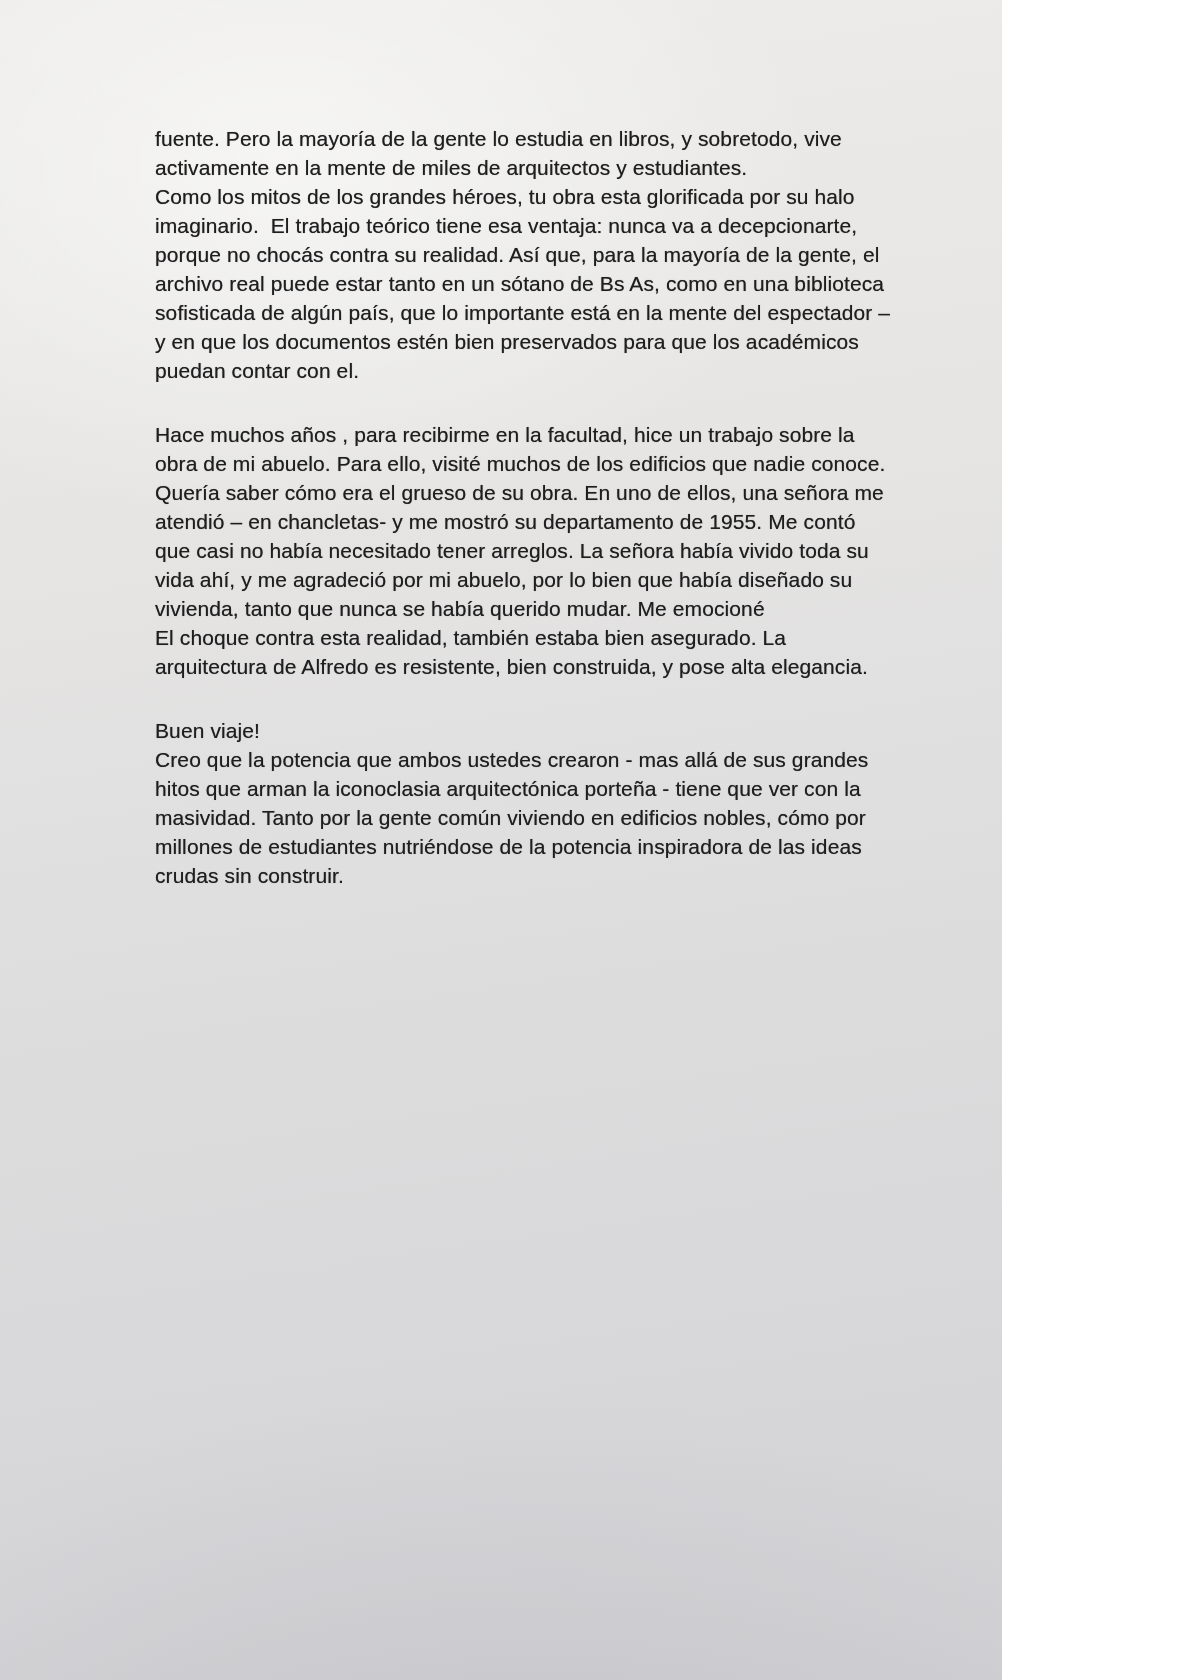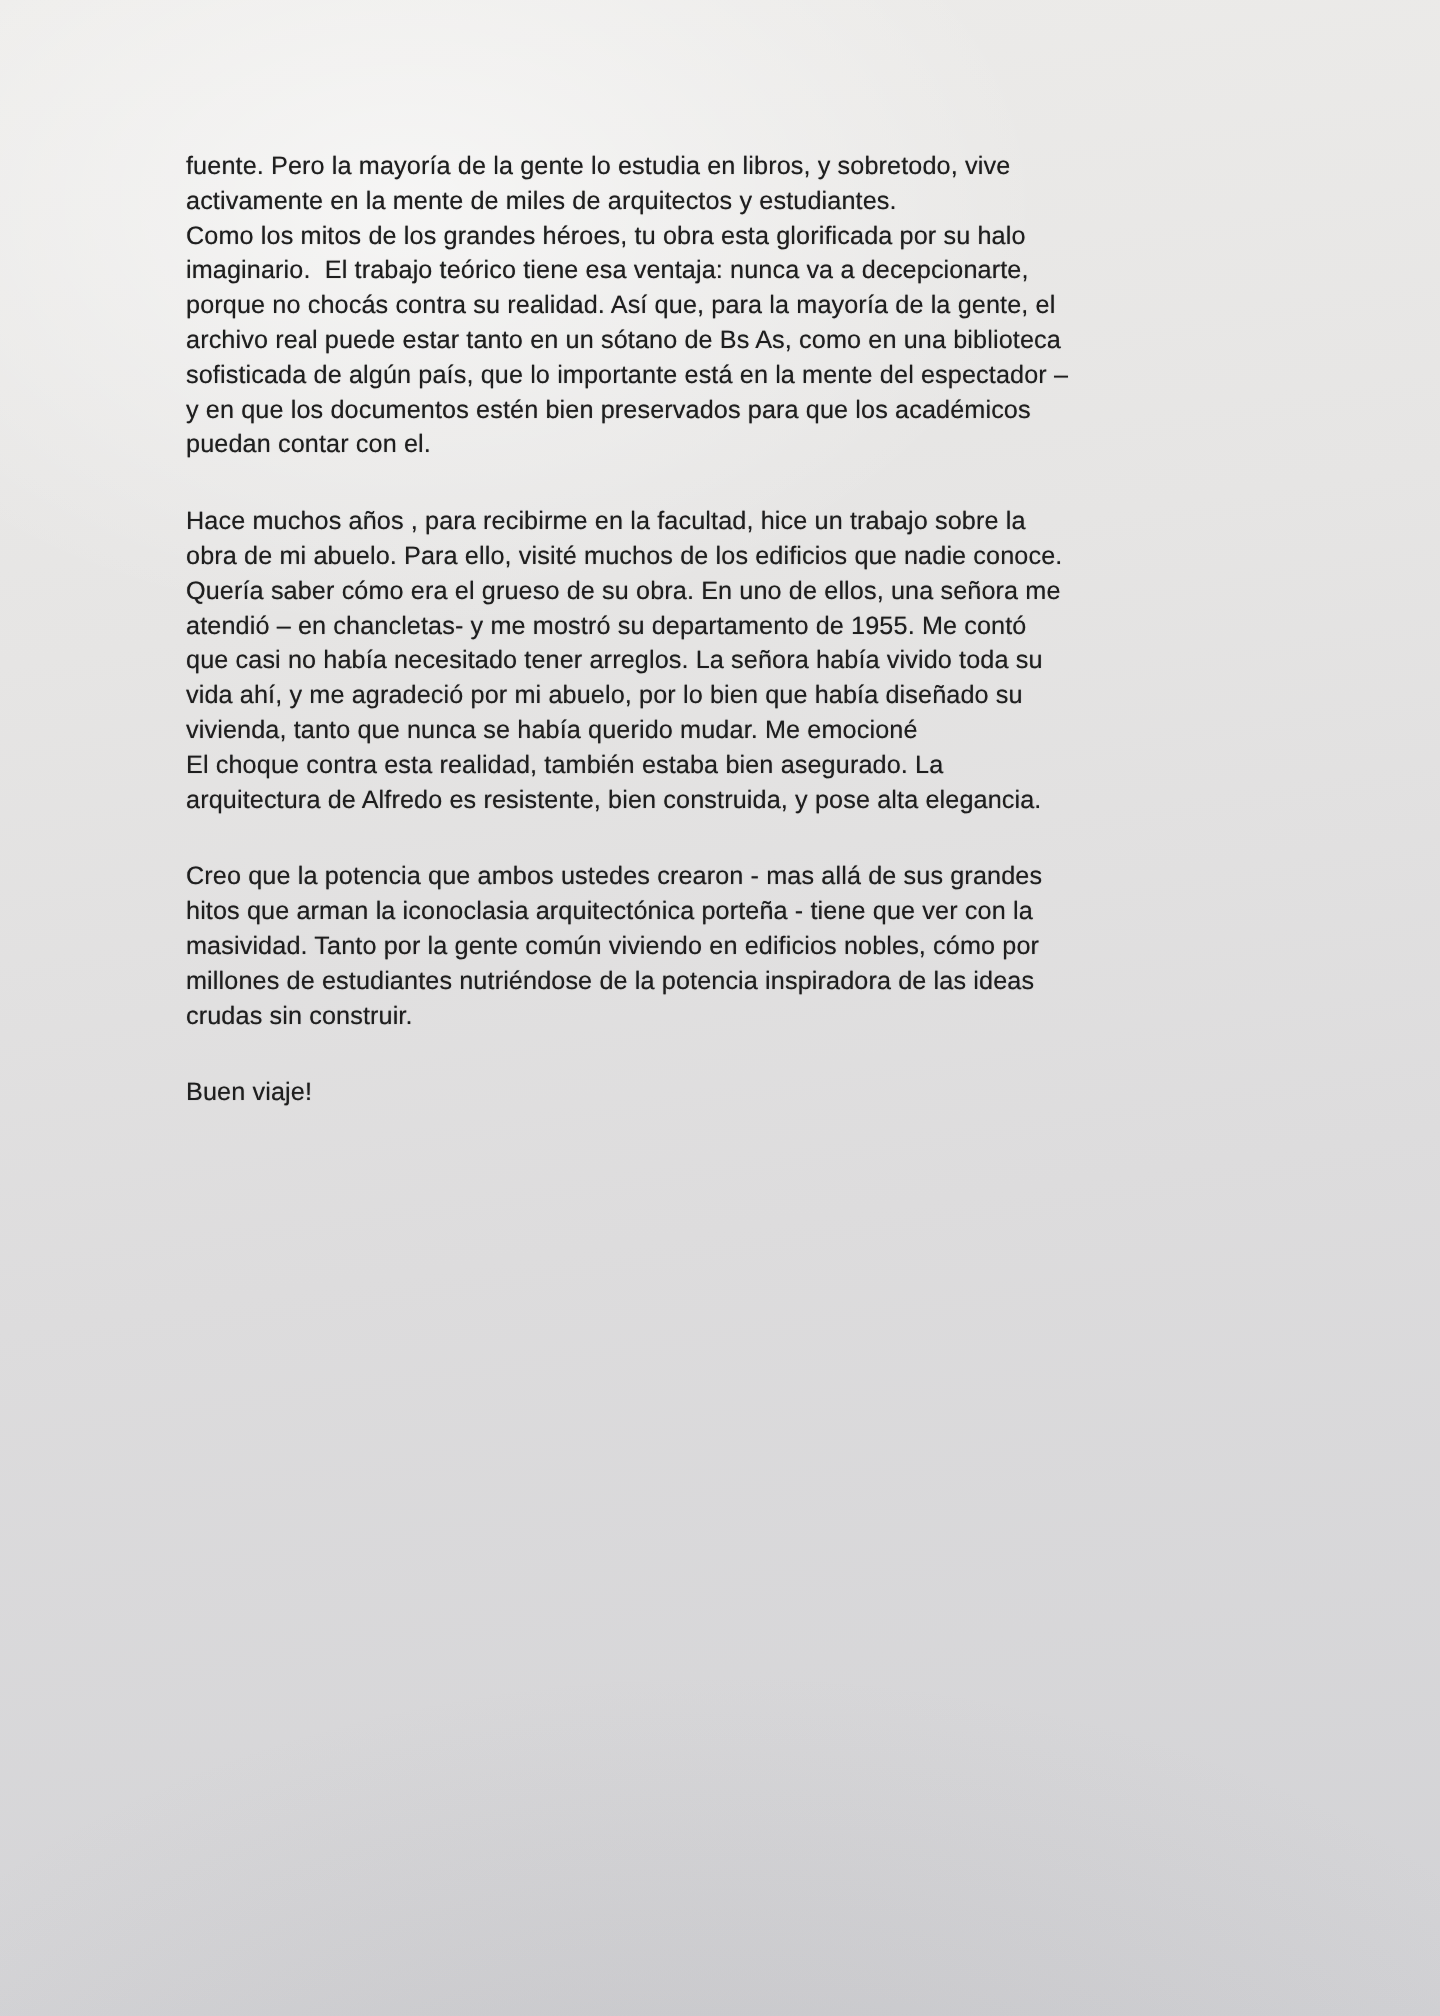--- a/index.html
+++ b/index.html
@@ -7,21 +7,21 @@
     padding: 0;
   }
   body {
     width: 1200px;
     height: 1680px;
     overflow: hidden;
     font-family: "Liberation Sans", "DejaVu Sans", sans-serif;
   }
   .page {
     position: relative;
-    width: 1200px;
+    width: 1002px;
     height: 1680px;
     
     background:
       radial-gradient(ellipse 900px 600px at 28% 10%, rgba(255,255,255,0.55), rgba(255,255,255,0) 60%),
       radial-gradient(ellipse 1400px 900px at 50% 115%, rgba(120,120,128,0.18), rgba(120,120,128,0) 60%),
       linear-gradient(172deg, #edecea 0%, #e6e5e4 30%, #dddcdd 60%, #d2d2d5 100%);
   }
   .letter-body {
     position: absolute;
     left: 155px;
@@ -58,20 +58,20 @@
 puedan contar con el.</p>
     <p class="para">Hace muchos años , para recibirme en la facultad, hice un trabajo sobre la
 obra de mi abuelo. Para ello, visité muchos de los edificios que nadie conoce.
 Quería saber cómo era el grueso de su obra. En uno de ellos, una señora me
 atendió – en chancletas- y me mostró su departamento de 1955. Me contó
 que casi no había necesitado tener arreglos. La señora había vivido toda su
 vida ahí, y me agradeció por mi abuelo, por lo bien que había diseñado su
 vivienda, tanto que nunca se había querido mudar. Me emocioné
 El choque contra esta realidad, también estaba bien asegurado. La
 arquitectura de Alfredo es resistente, bien construida, y pose alta elegancia.</p>
+    <p class="para closing">Buen viaje!</p>
     <p class="para">Creo que la potencia que ambos ustedes crearon - mas allá de sus grandes
 hitos que arman la iconoclasia arquitectónica porteña - tiene que ver con la
 masividad. Tanto por la gente común viviendo en edificios nobles, cómo por
 millones de estudiantes nutriéndose de la potencia inspiradora de las ideas
 crudas sin construir.</p>
-    <p class="para closing">Buen viaje!</p>
   </div>
 </div>
 
 </body></html>

